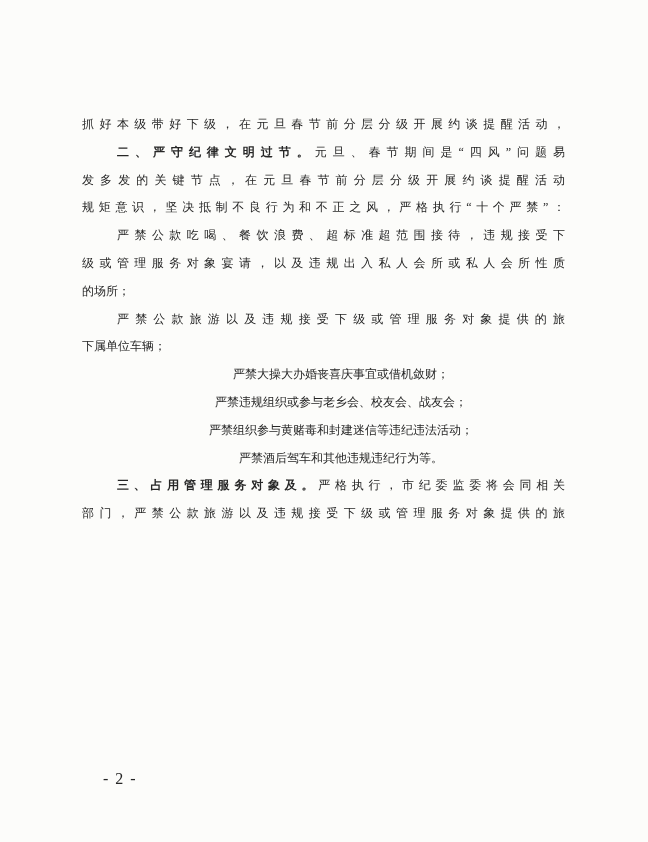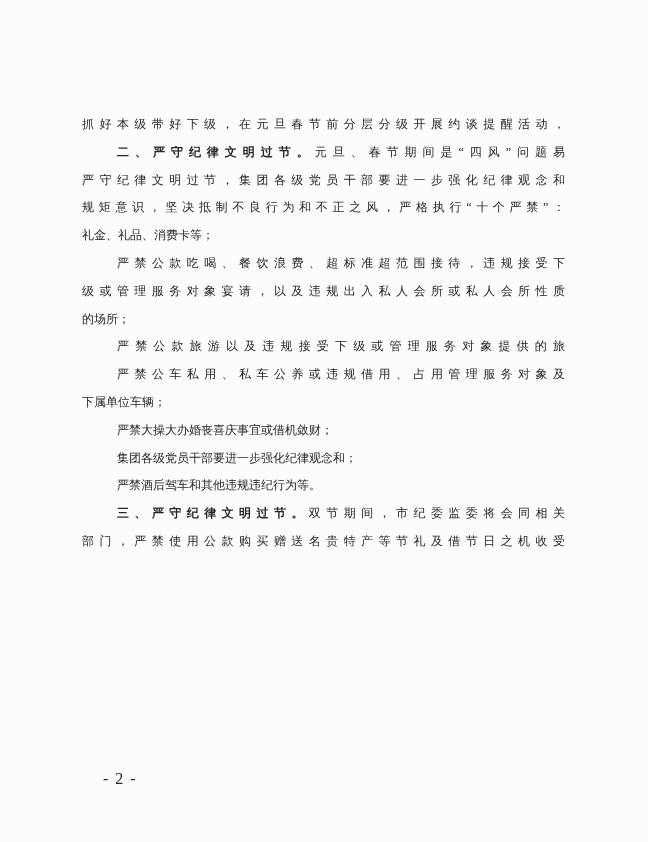--- a/index.html
+++ b/index.html
@@ -29,20 +29,21 @@
     white-space: pre-wrap;
     text-align: left;
   }
   .line.justify {
     text-align: justify;
     text-align-last: justify;
     text-justify: inter-character;
   }
   .line.indent {
     text-indent: 35px;
+    text-align: center;
   }
   .seg.bold {
     font-weight: 700;
     font-family: Liberation Sans, sans-serif;
   }
   .page-number {
     position: absolute;
     left: 103px;
     top: 770px;
     font-size: 16px;
@@ -50,29 +51,28 @@
     color: var(--ink, #262626);
   }
 </style>
 </head>
 <body style="--paper: #fcfcfa; --ink: #262626;">
 
 <div class="sheet">
   <main class="doc-body">
       <div class="line justify"><span class="seg">抓好本级带好下级，在元旦春节前分层分级开展约谈提醒活动，</span></div>
       <div class="line justify indent"><span class="seg bold">二、严守纪律文明过节。</span><span class="seg">元旦、春节期间是“四风”问题易</span></div>
-      <div class="line justify"><span class="seg">严守纪律文明过节，集团各级党员干部要进一步强化纪律观念和</span></div>
+      <div class="line justify"><span class="seg">发多发的关键节点，在元旦春节前分层分级开展约谈提醒活动</span></div>
       <div class="line justify"><span class="seg">规矩意识，坚决抵制不良行为和不正之风，严格执行“十个严禁”：</span></div>
-      <div class="line"><span class="seg">礼金、礼品、消费卡等；</span></div>
       <div class="line justify indent"><span class="seg">严禁公款吃喝、餐饮浪费、超标准超范围接待，违规接受下</span></div>
       <div class="line justify"><span class="seg">级或管理服务对象宴请，以及违规出入私人会所或私人会所性质</span></div>
       <div class="line"><span class="seg">的场所；</span></div>
       <div class="line justify indent"><span class="seg">严禁公款旅游以及违规接受下级或管理服务对象提供的旅</span></div>
-      <div class="line justify indent"><span class="seg">严禁公车私用、私车公养或违规借用、占用管理服务对象及</span></div>
       <div class="line"><span class="seg">下属单位车辆；</span></div>
       <div class="line indent"><span class="seg">严禁大操大办婚丧喜庆事宜或借机敛财；</span></div>
-      <div class="line indent"><span class="seg">集团各级党员干部要进一步强化纪律观念和；</span></div>
+      <div class="line indent"><span class="seg">严禁违规组织或参与老乡会、校友会、战友会；</span></div>
+      <div class="line indent"><span class="seg">严禁组织参与黄赌毒和封建迷信等违纪违法活动；</span></div>
       <div class="line indent"><span class="seg">严禁酒后驾车和其他违规违纪行为等。</span></div>
-      <div class="line justify indent"><span class="seg bold">三、严守纪律文明过节。</span><span class="seg">双节期间，市纪委监委将会同相关</span></div>
-      <div class="line justify"><span class="seg">部门，严禁使用公款购买赠送名贵特产等节礼及借节日之机收受</span></div>
+      <div class="line justify indent"><span class="seg bold">三、占用管理服务对象及。</span><span class="seg">严格执行，市纪委监委将会同相关</span></div>
+      <div class="line justify"><span class="seg">部门，严禁公款旅游以及违规接受下级或管理服务对象提供的旅</span></div>
     </main>
   <div class="page-number">- 2 -</div>
 </div>
 
 </body></html>

